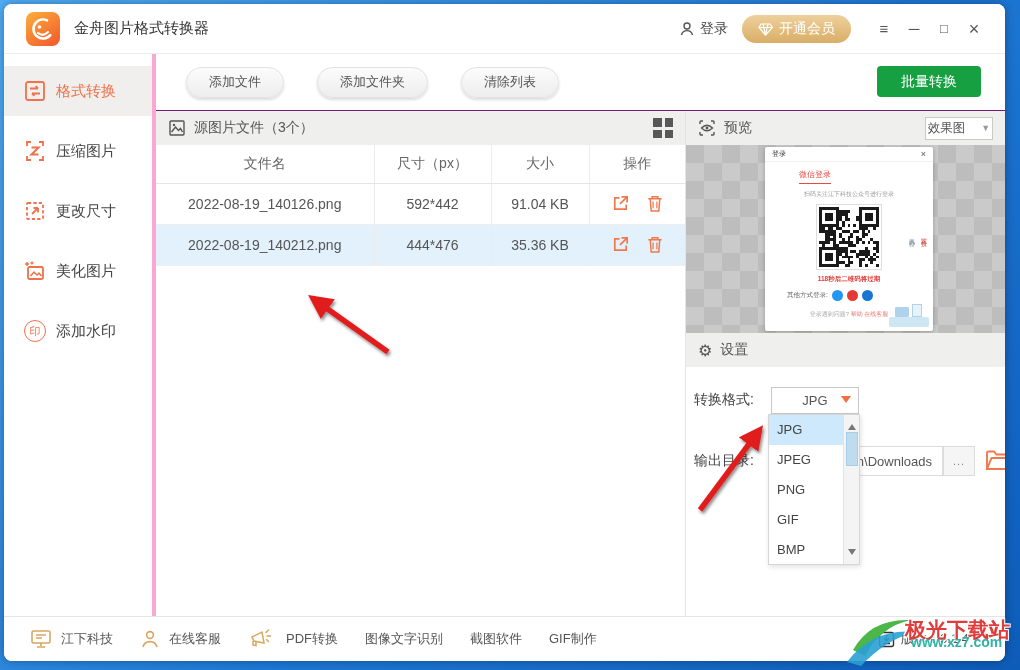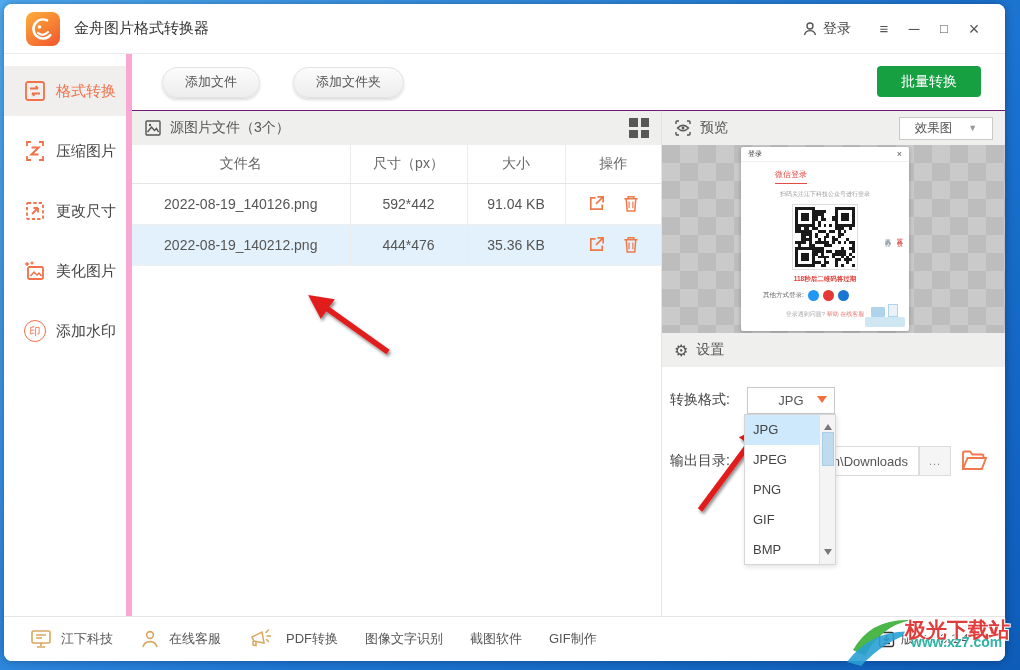--- a/index.html
+++ b/index.html
@@ -21,21 +21,21 @@
   .tb-right { position:absolute; right:18px; top:0; height:50px; display:flex; align-items:center; gap:14px; }
   .login { display:flex; align-items:center; gap:5px; font-size:14px; color:#444; cursor:pointer; }
   .vip-pill { display:flex; align-items:center; gap:6px; height:28px; padding:0 16px;
     border-radius:14px; background:linear-gradient(180deg,#eed09c,#d9ae66);
     color:#fff; font-size:14px; cursor:pointer; }
   .winctl { display:flex; align-items:center; gap:4px; margin-left:6px; }
   .winctl span { width:26px; text-align:center; font-size:15px; color:#555; cursor:pointer; line-height:26px; }
 
   
   .main { position:absolute; top:50px; left:0; right:0; bottom:45px; display:flex; }
-  .sidebar { width:128px; border-right:6px solid #f9a8d4; background:#fff; padding-top:12px; }
+  .sidebar { width:152px; border-right:4px solid #f9a8d4; background:#fff; padding-top:12px; }
   .side-item { height:50px; margin-bottom:10px; display:flex; align-items:center; gap:10px;
     padding-left:20px; font-size:15px; color:#444; cursor:pointer; }
   .side-item.active { background:#f0efed; color:#f0714a; }
   .side-ic { width:22px; height:22px; flex:0 0 auto; }
   .content { flex:1; display:flex; flex-direction:column; }
 
   
   .toolbar { height:56px; display:flex; align-items:center; gap:33px; padding-left:30px; position:relative; }
   .pill { height:31px; padding:0 22px; border-radius:16px; border:1px solid #e2e2e2;
     background:linear-gradient(180deg,#fcfcfc,#ededed); box-shadow:0 2px 3px rgba(0,0,0,.14);
@@ -57,21 +57,21 @@
     border-right:1px solid #ececec; background:#fff; }
   table.files th:last-child, table.files td:last-child { border-right:none; }
   table.files td { height:41px; text-align:center; border-bottom:1px solid #efefef;
     border-right:1px solid #ececec; }
   tr.selected td { background:#e2f1fb; }
   .ops { display:flex; justify-content:center; gap:16px; }
   .ops svg { cursor:pointer; }
 
   
   .preview-panel { flex:1; display:flex; flex-direction:column; position:relative; }
-  .effect-select { margin-left:auto; width:94px; height:23px; background:#fff;
+  .effect-select { margin-left:auto; width:68px; height:23px; background:#fff;
     border:1px solid #c9c9c9; display:flex; align-items:center; justify-content:center;
     gap:16px; font-size:12.5px; color:#555; cursor:pointer; }
   .effect-caret { color:#9a9a9a; font-size:9px; }
   .preview-area { height:188px; flex:0 0 auto; position:relative;
     background-color:#bdbdbd;
     background-image:
       linear-gradient(45deg,#cacaca 25%,transparent 25%,transparent 75%,#cacaca 75%),
       linear-gradient(45deg,#cacaca 25%,transparent 25%,transparent 75%,#cacaca 75%);
     background-size:36px 36px; background-position:0 0,18px 18px; overflow:hidden; }
 
@@ -162,20 +162,27 @@
           </svg>
       </div>
       <span class="app-title">金舟图片格式转换器</span>
       <div class="tb-right">
         <span class="login">
           <svg class="person" width="16" height="16" viewBox="0 0 16 16" fill="none" stroke="#555" stroke-width="1.4">
               <circle cx="8" cy="5" r="3"></circle>
               <path d="M2.5 14c.8-3.4 3-4.4 5.5-4.4s4.7 1 5.5 4.4"></path>
             </svg>
           <span>登录</span>
+        </span>
+        <span class="vip-pill">
+          <svg width="15" height="13" viewBox="0 0 15 13" fill="none" stroke="#fff" stroke-width="1.2">
+              <path d="M3 1h9l2.5 3.5L7.5 12 1 4.5z"></path>
+              <path d="M1 4.5h13M5 1l2.5 11L10 1"></path>
+            </svg>
+          <span>开通会员</span>
         </span>
         <span class="winctl">
           <span>≡</span>
           <span>─</span>
           <span style="font-size:13px;">□</span>
           <span style="font-size:18px;">×</span>
         </span>
       </div>
     </div>
 
@@ -214,20 +221,21 @@
         <div class="side-item">
           <span class="side-ic" style="border:1.8px solid #f0714a;border-radius:50%;color:#f0714a;font-size:11px;display:flex;align-items:center;justify-content:center;">印</span>
           <span>添加水印</span>
         </div>
       </div>
 
       <div class="content">
         <div class="toolbar">
           <button class="pill">添加文件</button>
           <button class="pill">添加文件夹</button>
+          <button class="pill">清除列表</button>
           <button class="batch-btn">批量转换</button>
         </div>
 
         <div class="panels">
 
           <div class="file-panel">
             <div class="panel-header">
               <svg width="18" height="18" viewBox="0 0 18 18" fill="none" stroke="#555" stroke-width="1.4">
                   <rect x="2" y="2" width="14" height="14" rx="1"></rect>
                   <circle cx="6" cy="6" r="1.2" fill="#555" stroke="none"></circle>

